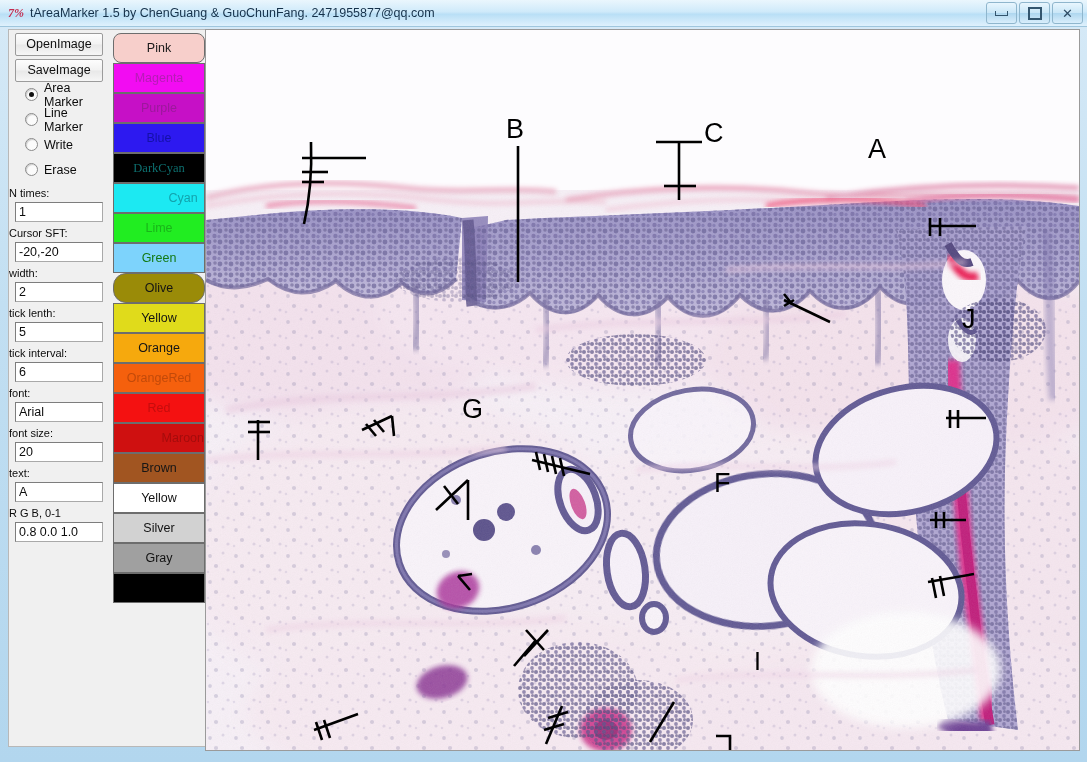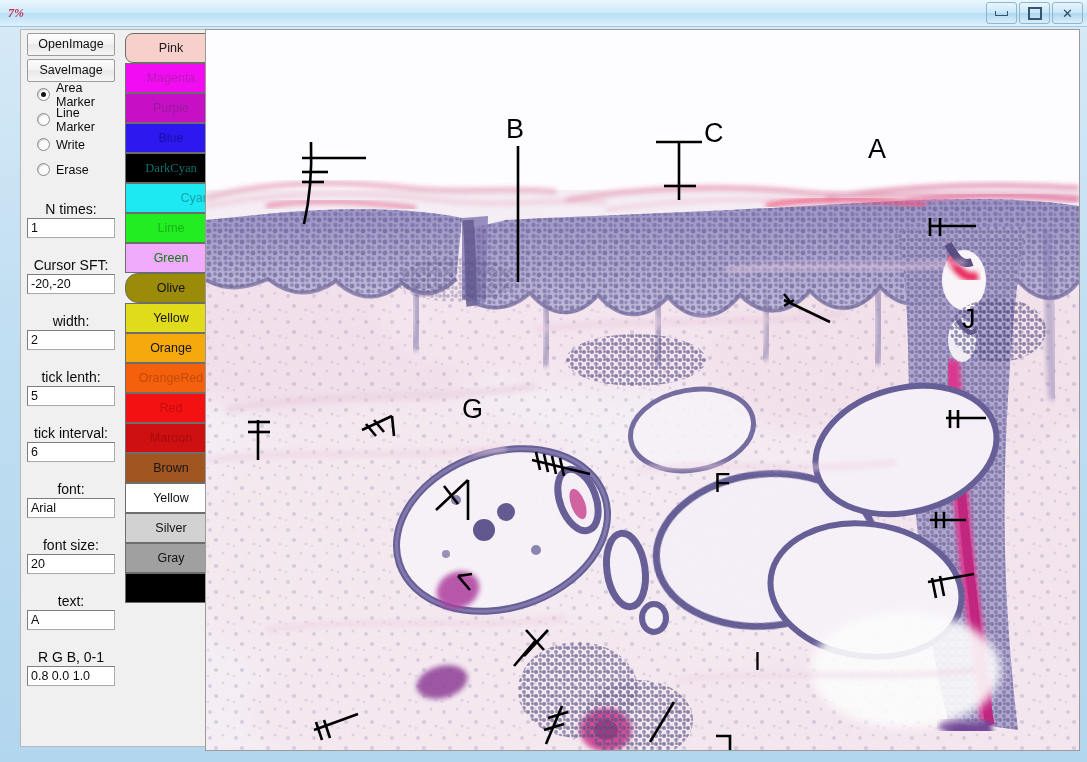--- a/index.html
+++ b/index.html
@@ -36,21 +36,21 @@
     background:linear-gradient(180deg,#e8f6fe 0%,#c9e6f7 50%,#aed6ef 51%,#d9eefb 100%);
     display:flex;align-items:center;justify-content:center;
   }
   .win-btn .glyph{font-size:11px;color:#2c4a63;line-height:1;}
   .win-btn.close .glyph{font-size:13px;color:#2c4a63;}
   .min-box{width:11px;height:4px;border:1px solid #33556e;border-top:none;background:transparent;}
   .max-box{width:10px;height:9px;border:2px solid #33556e;}
 
   
   .leftpanel{
-    position:absolute;left:20px;top:29px;width:198px;height:718px;
+    position:absolute;left:8px;top:29px;width:198px;height:718px;
     background:#f0f0f0;border:1px solid #b8b8b8;box-sizing:border-box;
   }
   .ctrlcol{position:absolute;left:0;top:0;width:100px;}
   .btn{
     display:block;margin:3px auto 0 auto;width:88px;height:23px;
     background:linear-gradient(180deg,#fdfdfd 0%,#f2f2f2 48%,#e8e8e8 52%,#f6f6f6 100%);
     border:1px solid #9b9b9b;border-radius:2px;
     font-size:12.5px;color:#101010;text-align:center;line-height:21px;
     font-family:"Liberation Sans",sans-serif;cursor:default;box-sizing:border-box;
   }
@@ -62,22 +62,22 @@
     width:11px;height:11px;border-radius:50%;
     border:1px solid #8a8a8a;background:#fbfbfb;
     margin-right:6px;position:relative;flex:0 0 auto;
     box-shadow:inset 1px 1px 1px rgba(0,0,0,.18);
   }
   .radio.sel::after{
     content:"";position:absolute;left:2.5px;top:2.5px;
     width:5px;height:5px;border-radius:50%;background:#111;
   }
   .fld-label{
-    text-align:center;font-size:14px;color:#0b0b0b;
-    height:18px;line-height:18px;margin-top:18px;
+    font-size:11px;color:#0b0b0b;
+    height:18px;line-height:18px;margin-top:2px;
   }
   .fld{
     display:block;margin:0 auto;width:88px;height:20px;
     background:#ffffff;border:1px solid #a9a9a9;
     border-top-color:#7d7d7d;border-left-color:#7d7d7d;
     font-size:12.5px;color:#0b0b0b;line-height:19px;padding-left:3px;
     box-sizing:border-box;font-family:"Liberation Sans",sans-serif;
     white-space:nowrap;overflow:hidden;
   }
   
@@ -101,20 +101,21 @@
   .lbl{font-family:"Liberation Sans",sans-serif;font-size:27px;fill:#000;}
   .lblsm{font-family:"Liberation Sans",sans-serif;font-size:25px;fill:#000;}
 </style>
 </head>
 <body>
 
 <div class="window">
 
   <div class="titlebar">
     <div class="title-icon">7%</div>
+    <div class="title-text">tAreaMarker 1.5 by ChenGuang &amp; GuoChunFang.  2471955877@qq.com</div>
     <div class="win-buttons">
       <div class="win-btn">
         <span class="min-box"></span>
       </div>
       <div class="win-btn">
         <span class="max-box"></span>
       </div>
       <div class="win-btn close">
         <span class="glyph">✕</span>
       </div>
@@ -187,39 +188,39 @@
         </div>
         <div class="cbtn" style="background: #000000; color: rgb(13, 111, 111); font-family: Liberation Serif, serif;">
           <span>DarkCyan</span>
         </div>
         <div class="cbtn" style="background: rgb(28, 233, 242); color: rgb(18, 163, 173); padding-left: 48px;">
           <span>Cyan</span>
         </div>
         <div class="cbtn" style="background: rgb(33, 237, 33); color: rgb(25, 181, 25);">
           <span>Lime</span>
         </div>
-        <div class="cbtn" style="background: #f0abfc; color: rgb(19, 121, 19);">
+        <div class="cbtn" style="background: #7dd3fc; color: rgb(19, 121, 19);">
           <span>Green</span>
         </div>
         <div class="cbtn" style="background: rgb(154, 139, 8); color: rgb(20, 20, 20); border-radius: 13px;">
           <span>Olive</span>
         </div>
         <div class="cbtn" style="background: rgb(224, 219, 27); color: rgb(19, 19, 19);">
           <span>Yellow</span>
         </div>
         <div class="cbtn" style="background: rgb(246, 169, 13); color: rgb(22, 22, 22);">
           <span>Orange</span>
         </div>
         <div class="cbtn" style="background: rgb(245, 96, 13); color: rgb(194, 74, 10);">
           <span>OrangeRed</span>
         </div>
         <div class="cbtn" style="background: rgb(244, 17, 17); color: rgb(197, 13, 13);">
           <span>Red</span>
         </div>
-        <div class="cbtn" style="background: rgb(207, 16, 16); color: rgb(165, 12, 12);">
+        <div class="cbtn" style="background: rgb(207, 16, 16); color: rgb(165, 12, 12); justify-content: flex-end;">
           <span>Maroon</span>
         </div>
         <div class="cbtn" style="background: rgb(161, 85, 33); color: rgb(22, 22, 22); align-items: center;">
           <span>Brown</span>
         </div>
         <div class="cbtn" style="background: rgb(255, 255, 255); color: rgb(18, 18, 18);">
           <span>Yellow</span>
         </div>
         <div class="cbtn" style="background: rgb(210, 210, 210); color: rgb(18, 18, 18);">
           <span>Silver</span>

